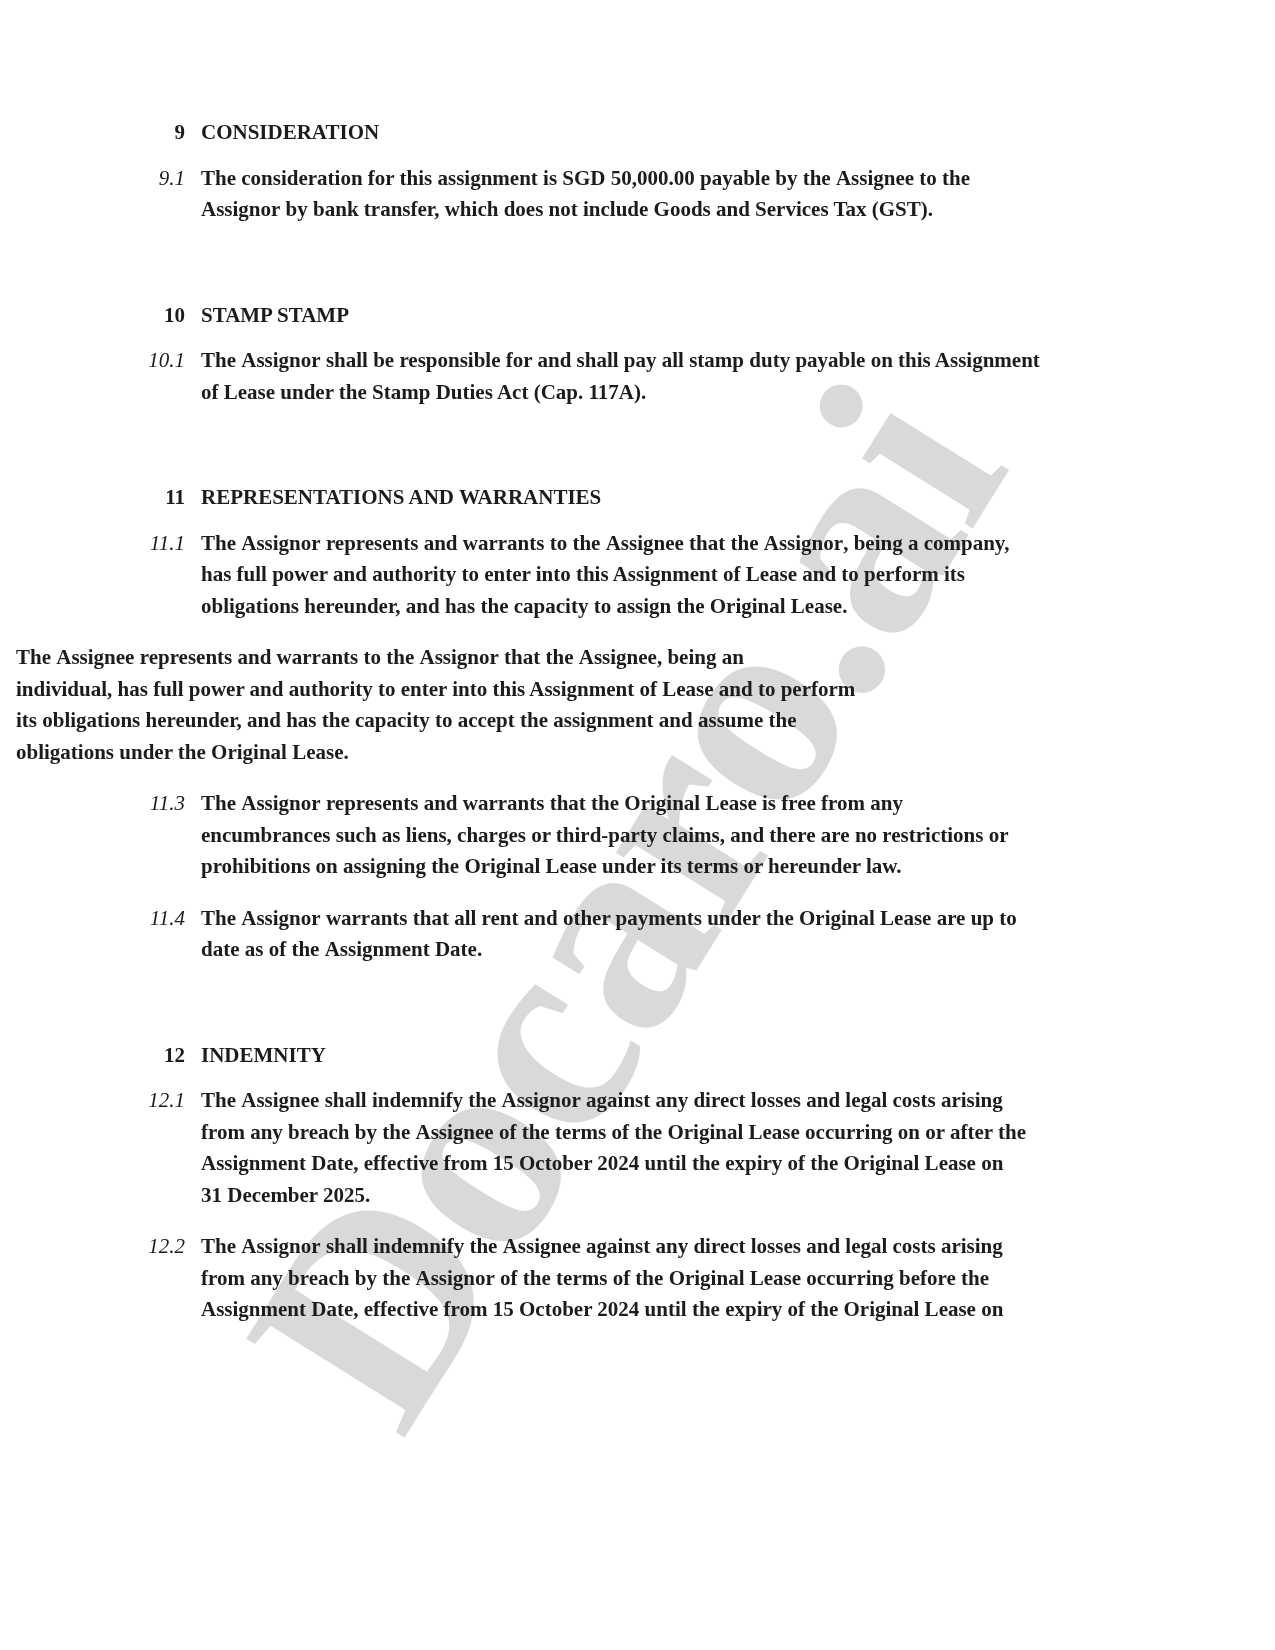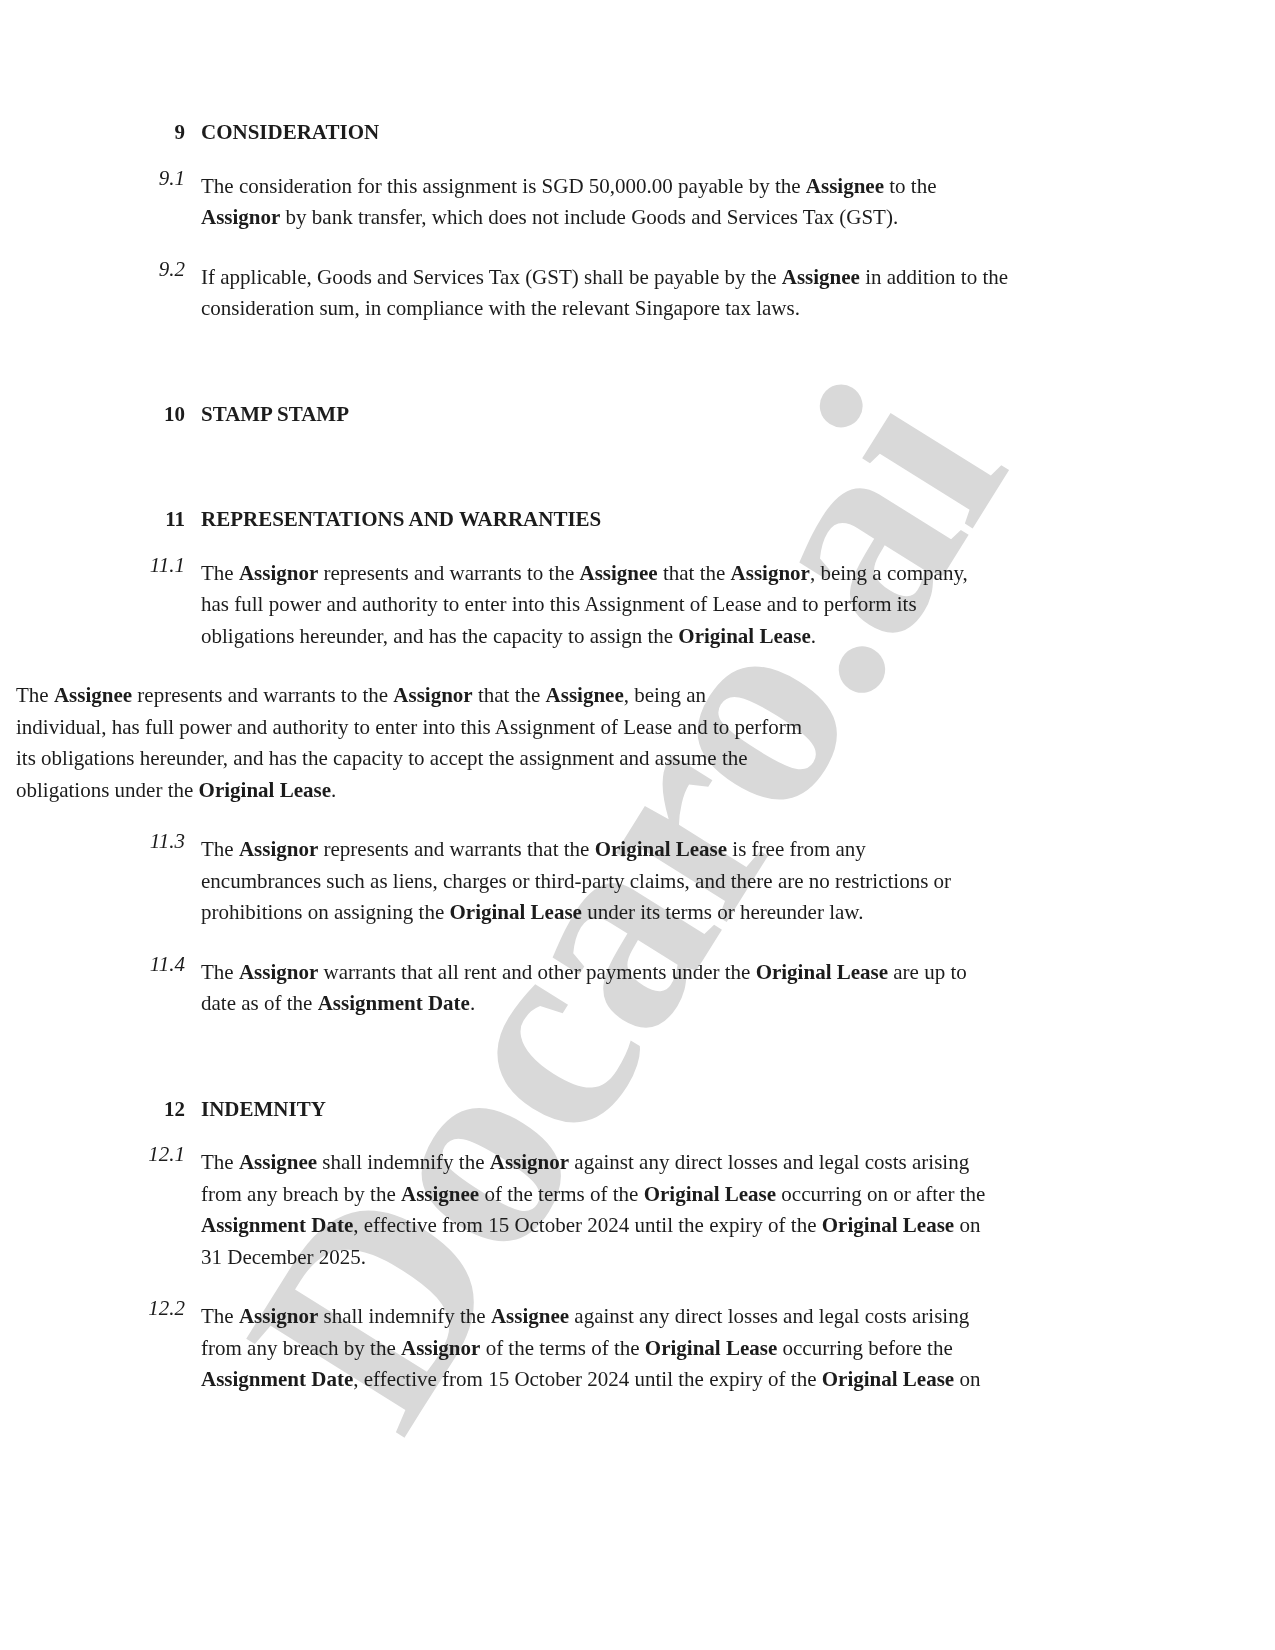--- a/index.html
+++ b/index.html
@@ -48,53 +48,54 @@
     display: flex;
     margin: 0 0 20px 0;
   }
   .c-num {
     flex: 0 0 185px;
     text-align: right;
     font-weight: normal;
     font-style: italic;
   }
   .c-text {
-    margin: 8px 0 0 16px;
+    margin: 0 0 0 16px;
     width: 960px;
     white-space: pre-wrap;
+    font-weight: bold;
   }
   .c-text b, .c-text .run { white-space: pre-wrap; }
 </style>
 </head>
 <body>
 
 <div class="page" style="background: rgb(255, 255, 255); color: rgb(28, 28, 28);">
   <div class="watermark" style="color: rgb(217, 217, 217); transform: translate(-50%, -50%) rotate(-58deg);">Docaro.ai</div>
   <div class="doc">
       <section>
         <h2 class="heading">
           <span class="num-col">9</span>
           <span class="h-title">CONSIDERATION</span>
         </h2>
         <div class="clause">
           <span class="c-num">9.1</span>
           <p class="c-text"><span class="run">The consideration for this assignment is SGD 50,000.00 payable by the </span><b class="run">Assignee</b><span class="run"> to the
 </span><b class="run">Assignor</b><span class="run"> by bank transfer, which does not include Goods and Services Tax (GST).</span></p>
         </div>
-        <div class="clause">
-          <span class="c-num">9.2</span>
-          <p class="c-text"><span class="run">If applicable, Goods and Services Tax (GST) shall be payable by the </span><b class="run">Assignee</b><span class="run"> in addition to the
-consideration sum, in compliance with the relevant Singapore tax laws.</span></p>
-        </div>
       </section>
       <section>
         <h2 class="heading">
           <span class="num-col">10</span>
           <span class="h-title">STAMP STAMP</span>
         </h2>
+        <div class="clause">
+          <span class="c-num">10.1</span>
+          <p class="c-text"><span class="run">The </span><b class="run">Assignor</b><span class="run"> shall be responsible for and shall pay all stamp duty payable on this Assignment
+of Lease under the Stamp Duties Act (Cap. 117A).</span></p>
+        </div>
       </section>
       <section>
         <h2 class="heading">
           <span class="num-col">11</span>
           <span class="h-title">REPRESENTATIONS AND WARRANTIES</span>
         </h2>
         <div class="clause">
           <span class="c-num">11.1</span>
           <p class="c-text"><span class="run">The </span><b class="run">Assignor</b><span class="run"> represents and warrants to the </span><b class="run">Assignee</b><span class="run"> that the </span><b class="run">Assignor</b><span class="run">, being a company,
 has full power and authority to enter into this Assignment of Lease and to perform its

